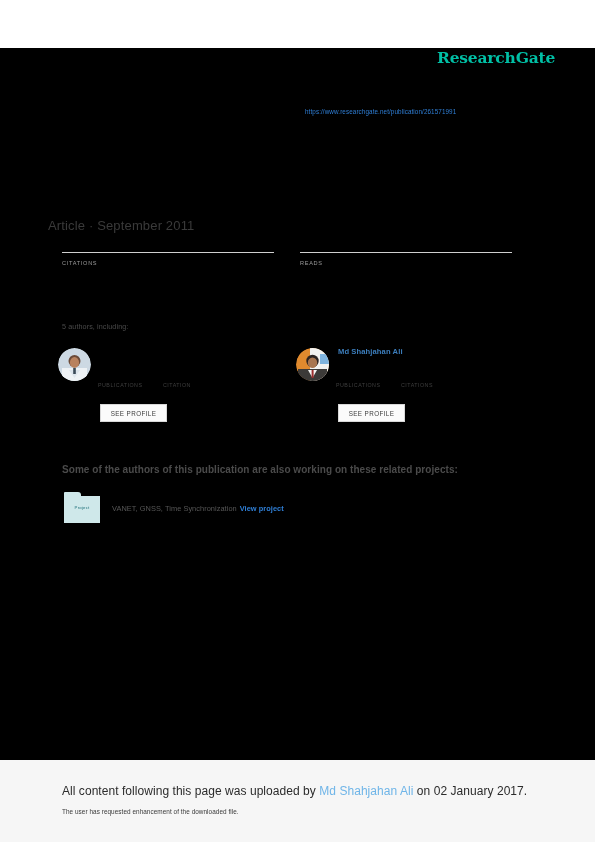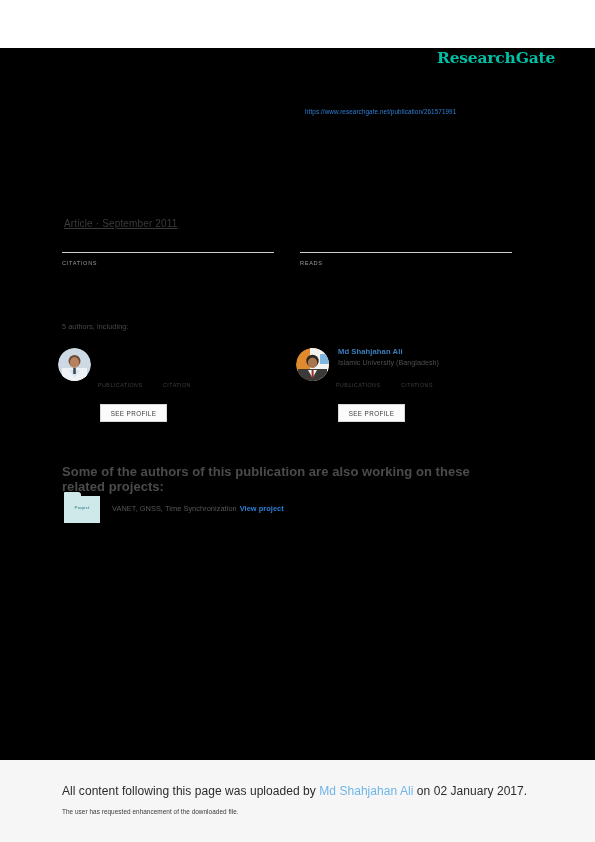--- a/index.html
+++ b/index.html
@@ -80,27 +80,26 @@
     top: 140px;
     width: 460px;
     color: #000000;
     font-size: 13px;
     line-height: 16px;
   }
 
   
   .article-meta {
     position: absolute;
-    left: 64px;
+    left: 48px;
     top: 218px;
-    font-size: 10px;
+    font-size: 13px;
     color: #3a3a3a;
     letter-spacing: 0.15px;
     white-space: nowrap;
-    text-decoration: underline;
   }
 
   
   .stats {
     position: absolute;
     left: 62px;
     top: 228px;
     width: 452px;
     height: 55px;
   }
@@ -219,21 +218,21 @@
     text-align: center;
     line-height: 18px;
     box-sizing: border-box;
   }
 
   
   .projects-head {
     position: absolute;
     left: 62px;
     top: 464px;
-    font-size: 13px;
+    font-size: 10px;
     font-weight: bold;
     color: #4b4b4b;
     letter-spacing: 0.05px;
   }
   .project-row {
     position: absolute;
     left: 62px;
     width: 430px;
     height: 38px;
   }
@@ -375,21 +374,20 @@
         <rect x="24" y="6" width="9" height="10" fill="#7fb4de"></rect>
         <rect x="2" y="21" width="29" height="12" fill="#3c3a38"></rect>
         <path d="M12 22 L16.5 30 L21 22 Z" fill="#f4f4f2"></path>
         <rect x="15.6" y="22" width="2" height="8" fill="#9c2d2d"></rect>
         <circle cx="16.5" cy="13" r="6.2" fill="#2b2320"></circle>
         <ellipse cx="16.5" cy="14.8" rx="4.7" ry="5.3" fill="#a9764f"></ellipse>
       </svg>
     </div>
     <div class="author-info">
       <div class="author-name">Md Shahjahan Ali</div>
-      <div class="author-affil">Islamic University (Bangladesh)</div>
     </div>
     <div class="author-metrics">
       <div class="metric m0">
         <span class="mv"></span>
         <span class="ml">PUBLICATIONS</span>
       </div>
       <div class="metric m1">
         <span class="mv"></span>
         <span class="ml">CITATIONS</span>
       </div>

